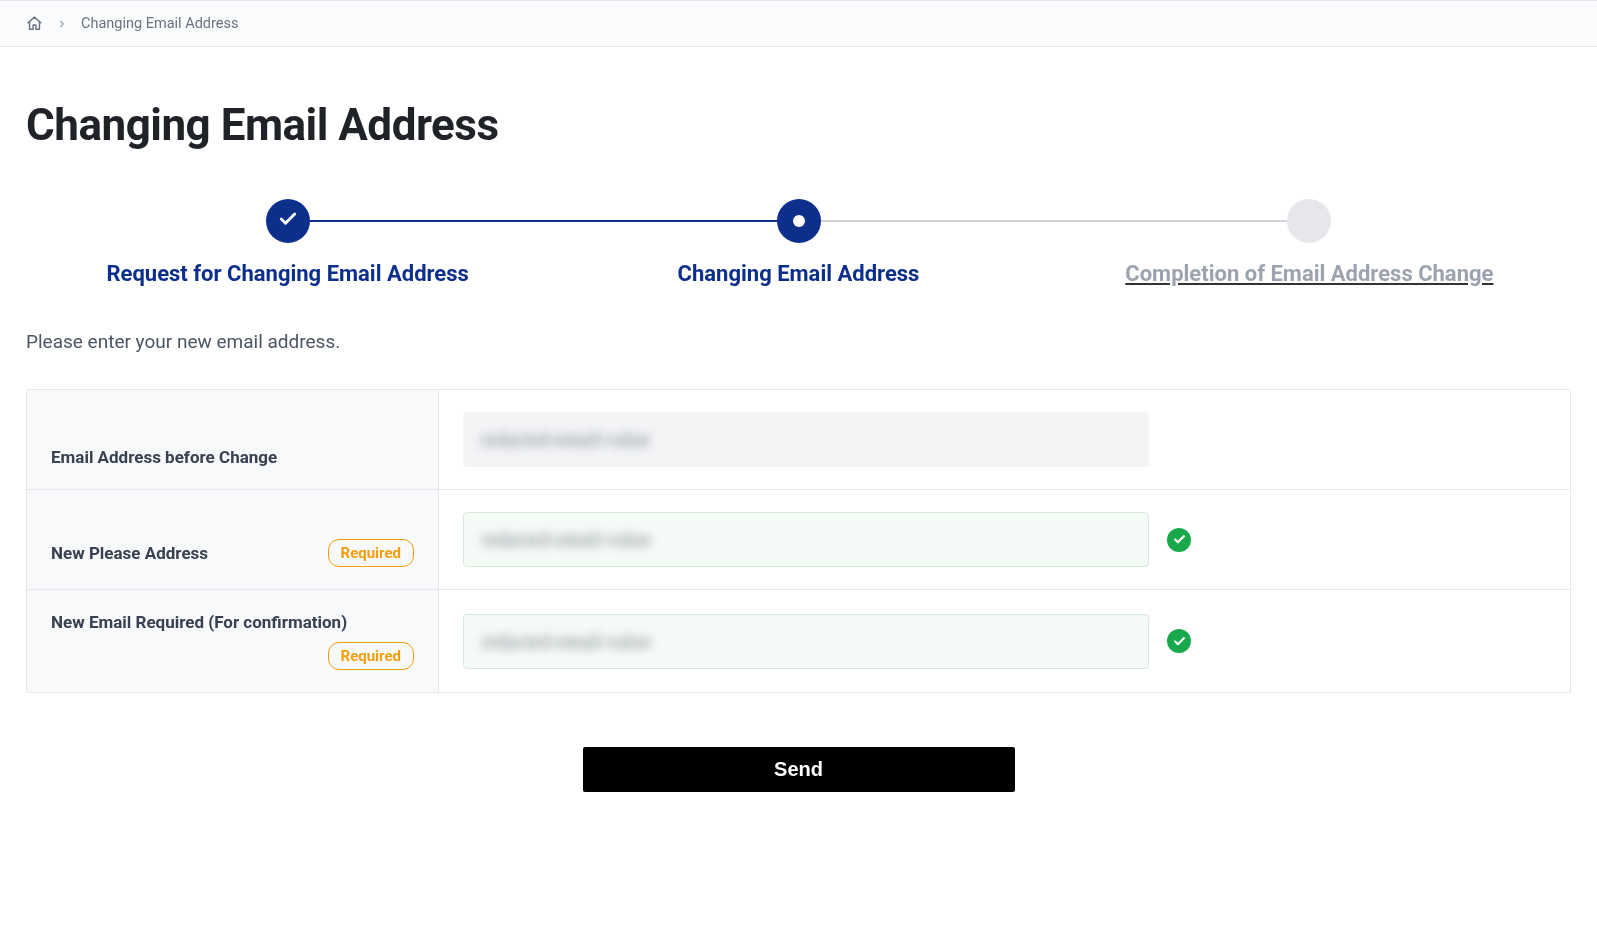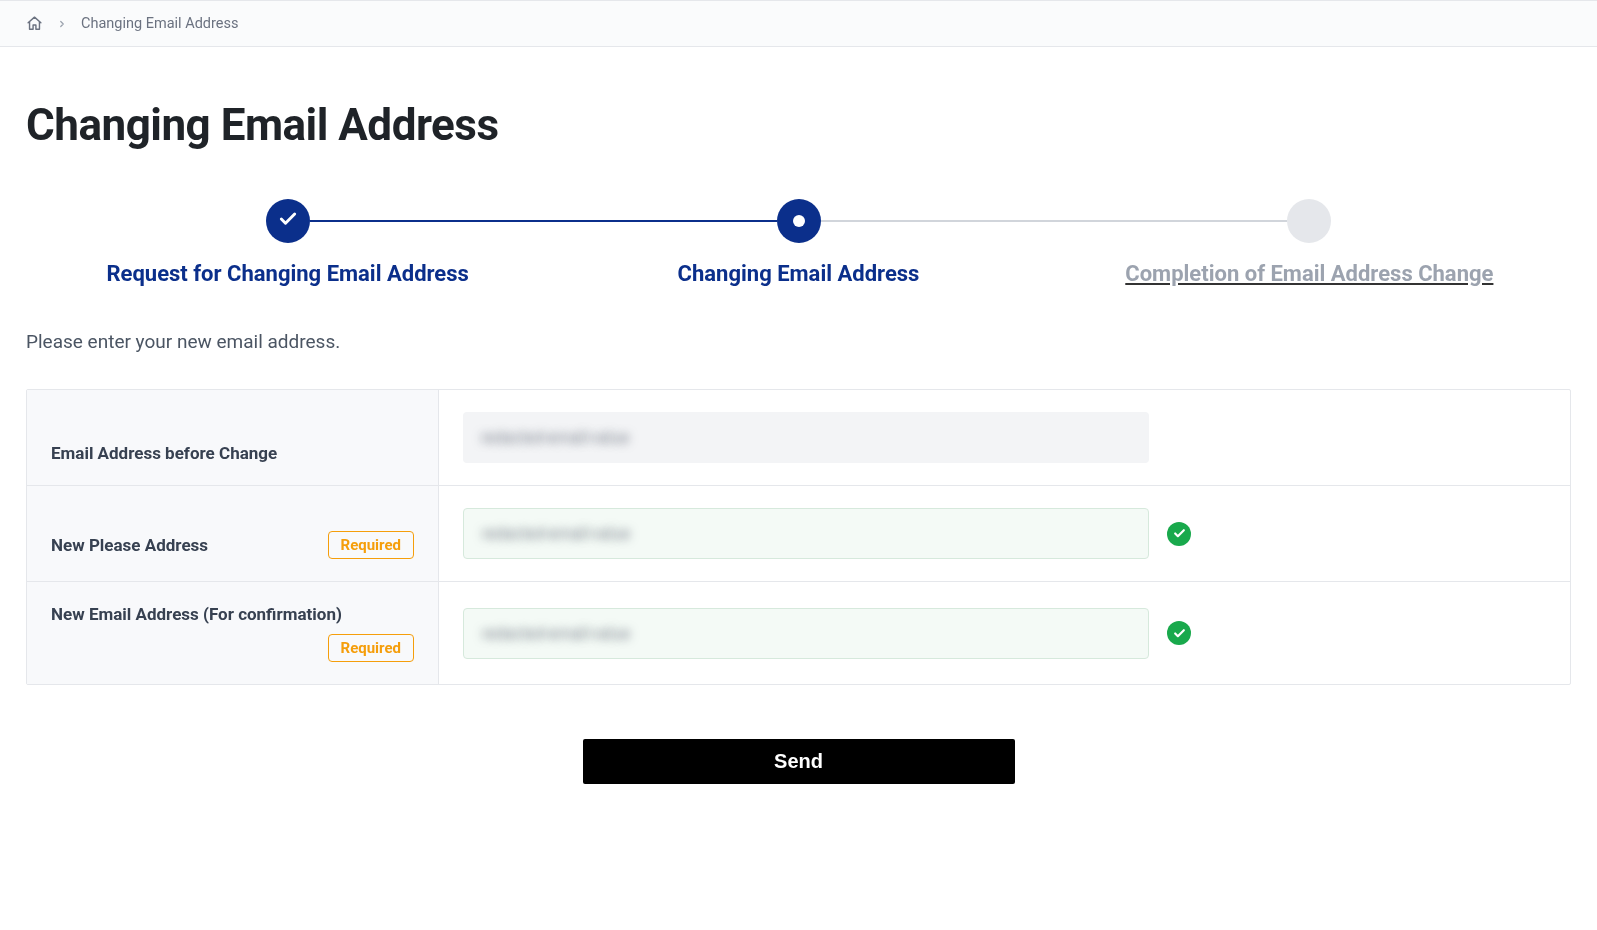--- a/index.html
+++ b/index.html
@@ -28,25 +28,25 @@
     .step-label.active { color: #0b2f8b; }
     .step-label.inactive { color: #9ca3af; }
     .instruction { font-size: 19px; color: #4b5563; margin-bottom: 36px; }
     .form-table { border: 1px solid #e5e7eb; border-radius: 2px; }
     .form-row { display: flex; border-bottom: 1px solid #e5e7eb; }
     .form-row:last-child { border-bottom: none; }
     .label-cell { width: 412px; flex-shrink: 0; background: #f8f9fb; border-right: 1px solid #e5e7eb; padding: 22px 24px; display: flex; align-items: flex-end; }
     .label-cell .label-wrap { display: flex; flex-wrap: wrap; align-items: center; gap: 10px; width: 100%; }
     .label-cell.wrap-right .label-wrap { justify-content: space-between; }
     .label-cell .label-text { font-size: 17px; font-weight: 700; color: #374151; }
-    .required-badge { display: inline-block; padding: 4px 12px; border: 1px solid #f59e0b; color: #f59e0b; font-size: 15px; font-weight: 700; border-radius: 4px; margin-left: auto; }
+    .required-badge { display: inline-block; padding: 4px 12px; border: 1px solid #f59e0b; color: #f59e0b; font-size: 15px; font-weight: 700; border-radius: 11px; margin-left: auto; }
     .value-cell { flex: 1; padding: 22px 24px; display: flex; align-items: center; gap: 18px; }
     .readonly-box { width: 686px; max-width: 100%; background: #f3f4f6; border-radius: 4px; padding: 16px 18px; }
     .input-valid { width: 686px; max-width: 100%; background: #f4faf6; border: 1px solid #d6e9dc; border-radius: 4px; padding: 15px 18px; }
-    .blur-text { color: transparent; text-shadow: 0 0 10px rgba(107,114,128,0.9); user-select: none; font-size: 16px; }
+    .blur-text { color: transparent; text-shadow: 0 0 10px rgba(107,114,128,0.9); user-select: none; font-size: 20px; font-family: Liberation Serif, serif; }
     .valid-icon { width: 24px; height: 24px; border-radius: 50%; background: #19a94c; display: flex; align-items: center; justify-content: center; flex-shrink: 0; }
     .valid-icon svg { width: 13px; height: 13px; }
     .actions { display: flex; justify-content: center; margin-top: 54px; }
     .send-btn { width: 432px; padding: 11px 0; background: #000000; color: #fff; border: none; border-radius: 2px; font-size: 20px; font-weight: 700; cursor: pointer; }
   </style>
 </head>
 <body>
 
 <div class="breadcrumb">
   <a href="#" class="home-icon">
@@ -128,21 +128,21 @@
         <span class="valid-icon">
             <svg viewBox="0 0 24 24" fill="none" stroke="#fff" stroke-width="4" stroke-linecap="round" stroke-linejoin="round">
               <polyline points="20 6 9 17 4 12"></polyline>
             </svg>
           </span>
       </div>
     </div>
     <div class="form-row">
       <div class="label-cell wrap-right">
         <div class="label-wrap">
-          <span class="label-text">New Email Address (For confirmation)</span>
+          <span class="label-text">New Email Required (For confirmation)</span>
           <span class="required-badge">Required</span>
         </div>
       </div>
       <div class="value-cell">
         <div class="input-valid">
           <span class="blur-text">redacted-email-value</span>
         </div>
         <span class="valid-icon">
             <svg viewBox="0 0 24 24" fill="none" stroke="#fff" stroke-width="4" stroke-linecap="round" stroke-linejoin="round">
               <polyline points="20 6 9 17 4 12"></polyline>

